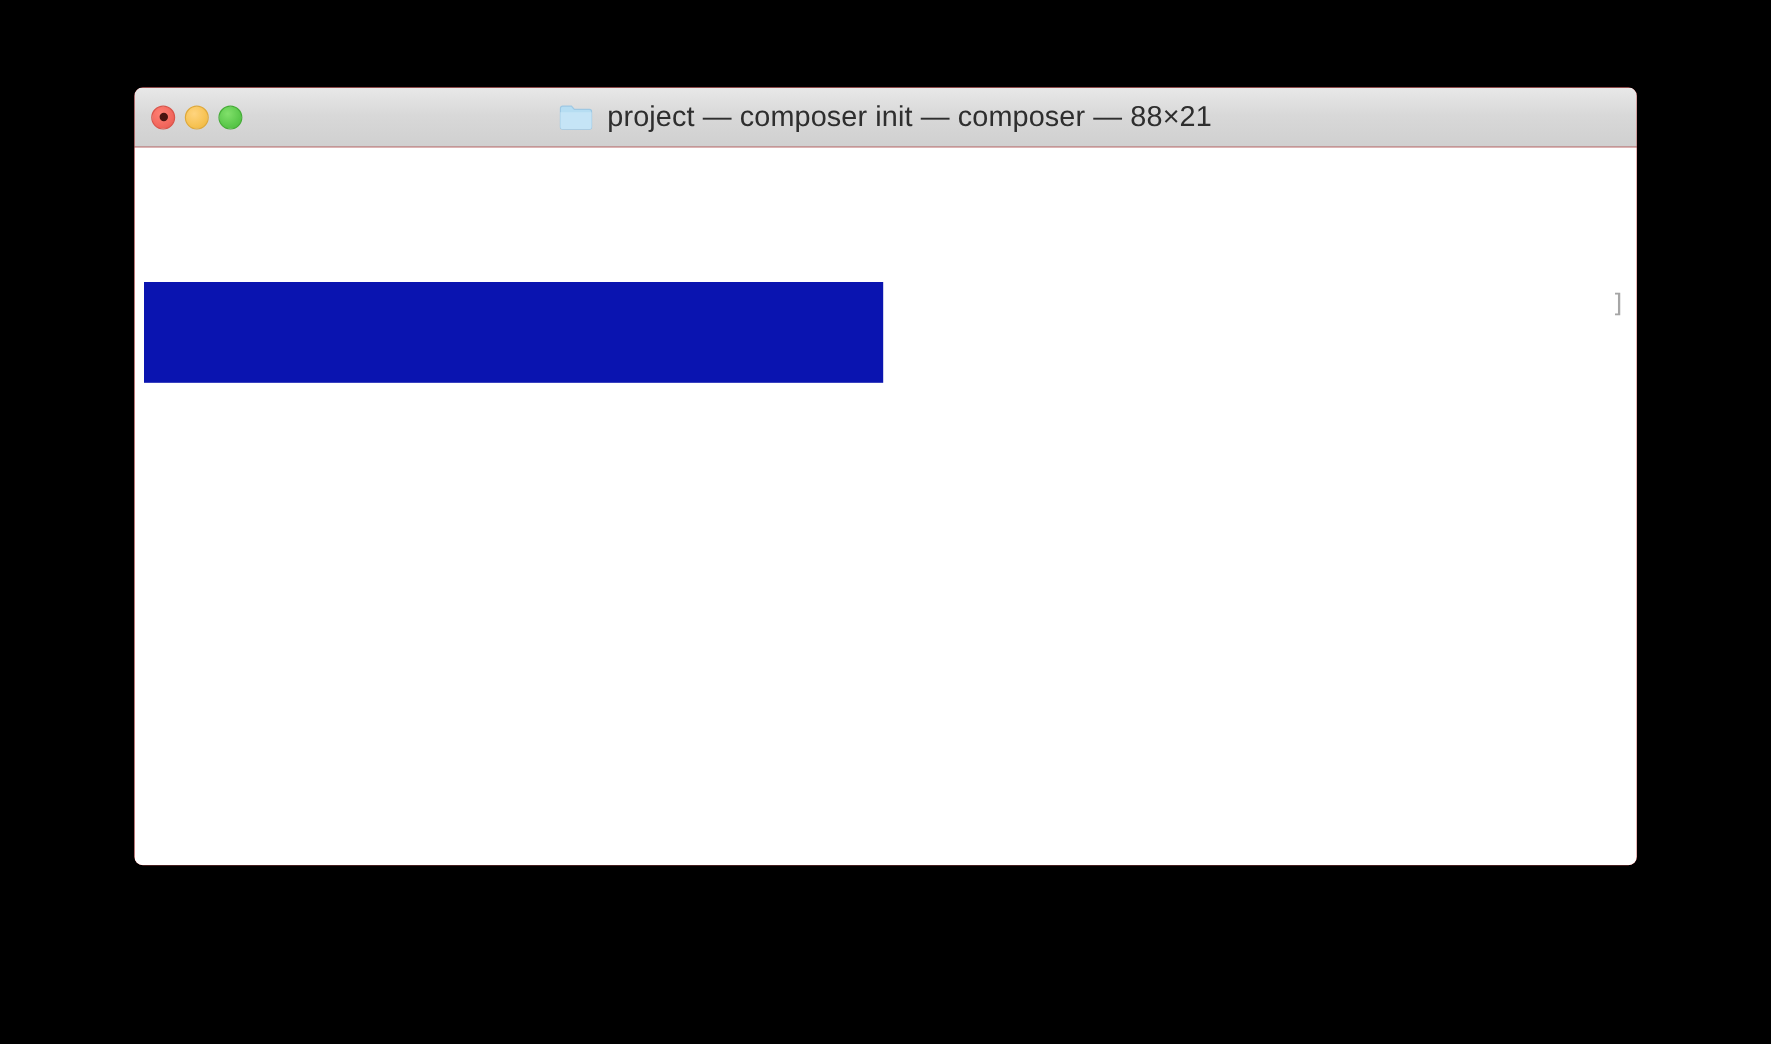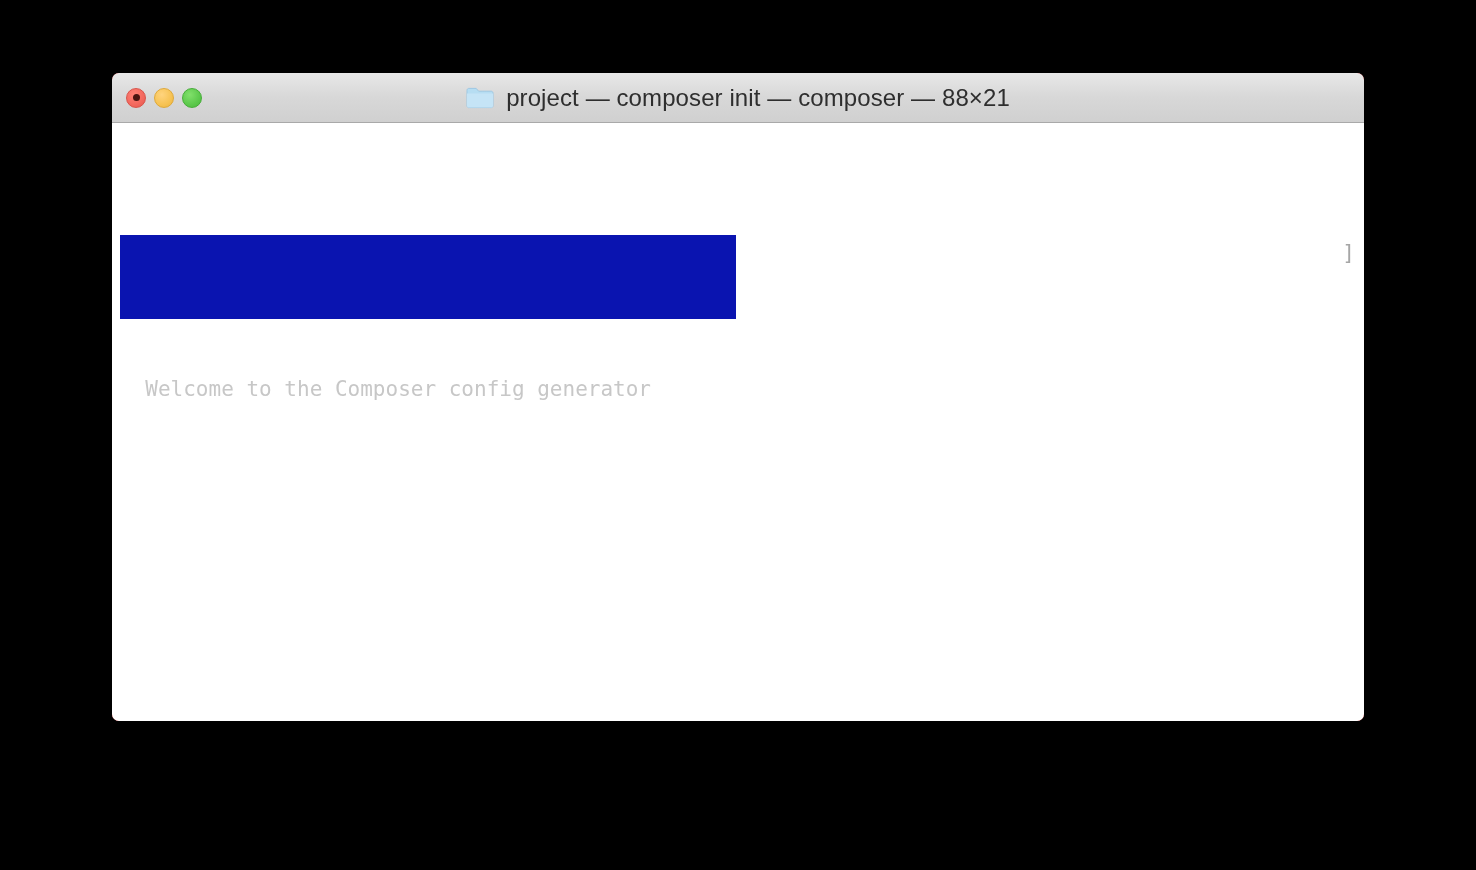--- a/index.html
+++ b/index.html
@@ -182,21 +182,20 @@
 
       
       <div class="term-line"><span class="fg-grey">[</span><span class="fg-default">danielplatt@MacBook-Pro project % </span><span class="fg-default">composer init</span><span id="prompt-mark-right" class="fg-grey">]</span></div>
 
       
       <div class="term-line"> </div>
 
       
       <div id="welcome-banner">
         <div class="banner-line">                                                  </div>
-        <div class="banner-line">  Welcome to the Composer config generator        </div>
         <div class="banner-line">                                                  </div>
       </div>
       <div class="term-line"> </div>
       <div class="term-line"> </div>
       <div class="term-line"> </div>
 
       
       
       
 

